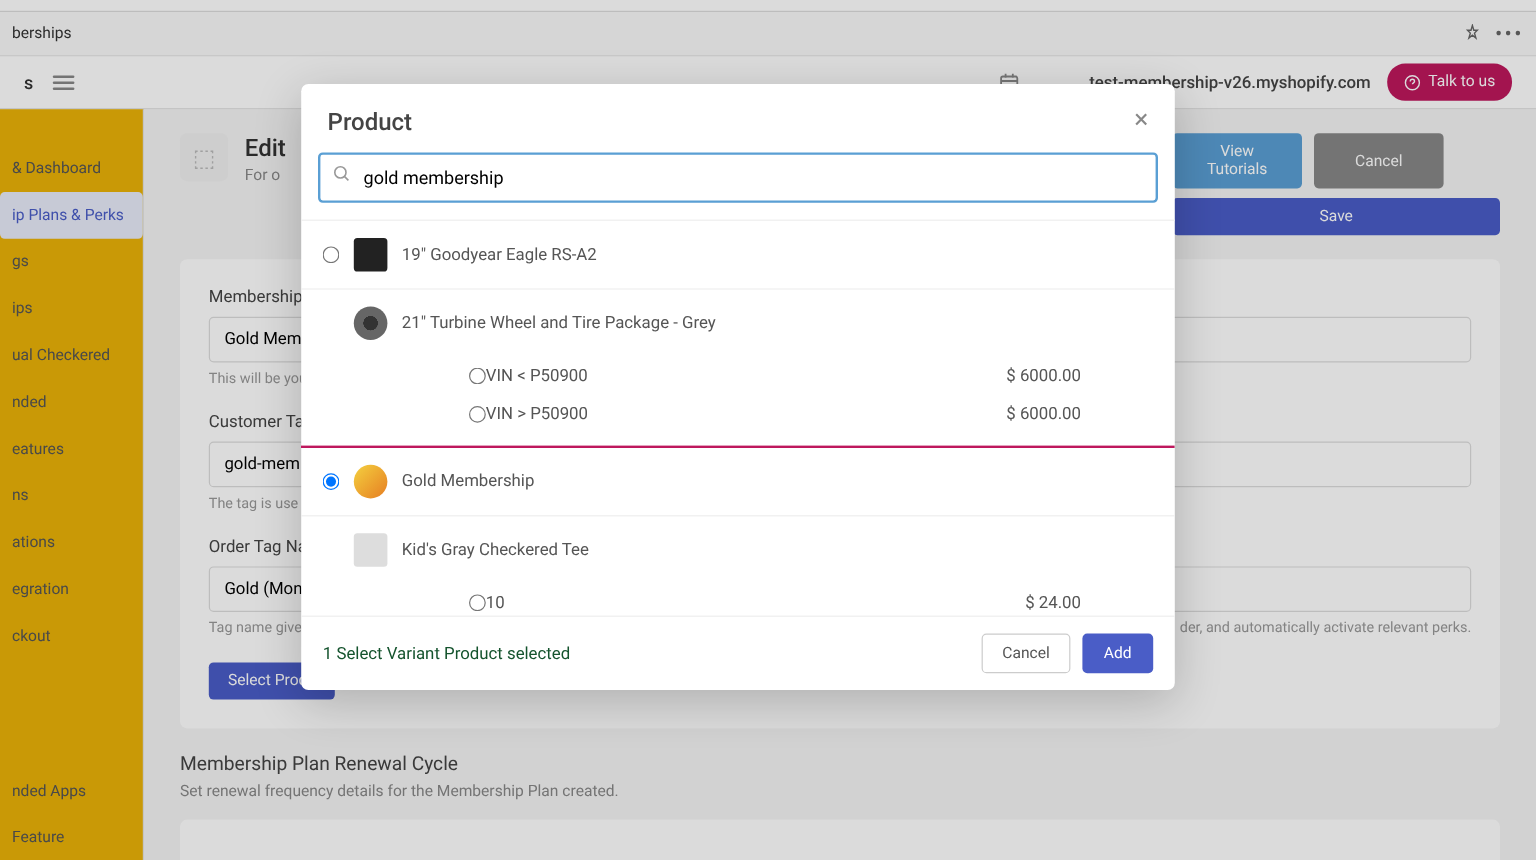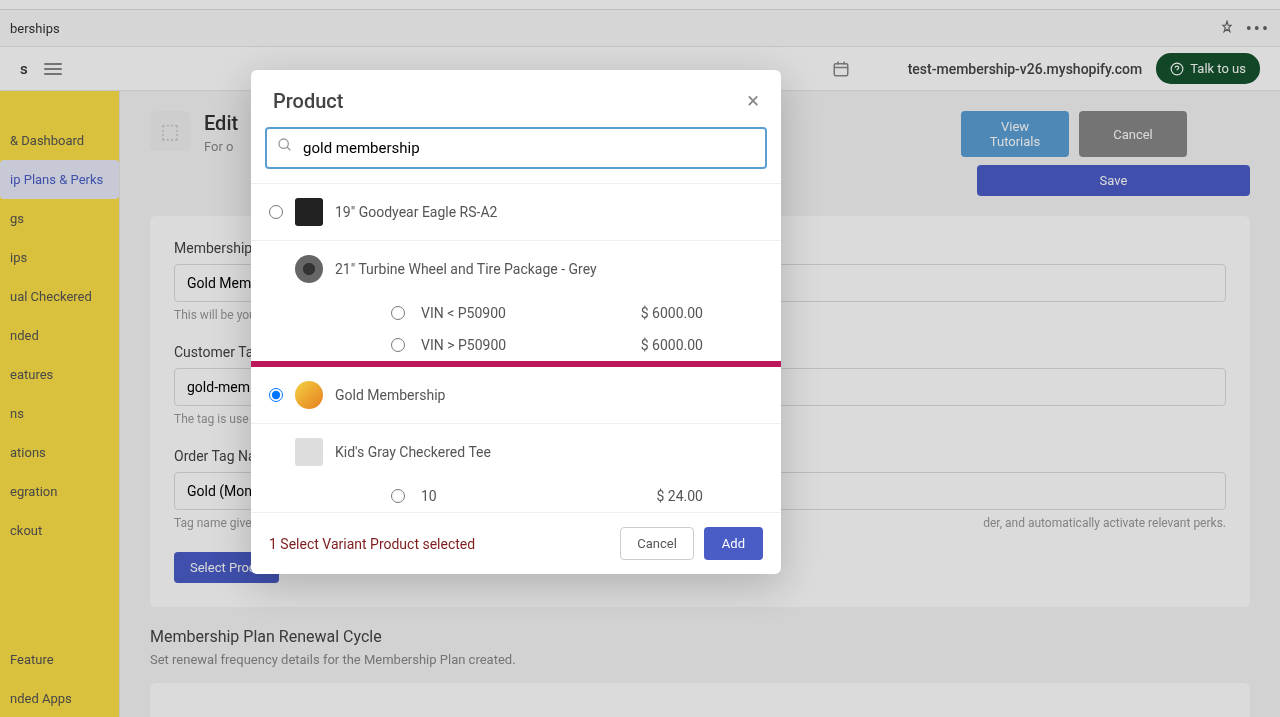--- a/index.html
+++ b/index.html
@@ -10,73 +10,73 @@
 .tabbar-left { font-size: 13px; color: #333; }
 .tabbar-right { display: flex; gap: 12px; align-items: center; color: #666; }
 .pin-icon, .more-icon { cursor: pointer; }
 
 .headerbar { height: 44px; background: #fff; display: flex; align-items: center; justify-content: space-between; padding: 0 20px; border-bottom: 1px solid #e5e5e5; }
 .header-left { display: flex; align-items: center; gap: 16px; font-size: 15px; color: #333; font-weight: 500; }
 .hamburger { display: flex; flex-direction: column; gap: 3px; cursor: pointer; }
 .hamburger span { width: 18px; height: 2px; background: #888; border-radius: 1px; }
 .header-right { display: flex; align-items: center; gap: 14px; }
 .shop-url { font-size: 14px; color: #444; font-weight: 500; margin-left: 44px; }
-.talk-btn { background: #14532d; color: #fff; border: none; padding: 8px 14px; border-radius: 15px; font-size: 13px; display: flex; align-items: center; gap: 6px; cursor: pointer; }
+.talk-btn { background: #be185d; color: #fff; border: none; padding: 8px 14px; border-radius: 15px; font-size: 13px; display: flex; align-items: center; gap: 6px; cursor: pointer; }
 
 .main { display: flex; height: calc(717px - 91px); }
-.sidebar { width: 120px; background: #fde047; border-right: 1px solid #e5e5e5; padding-top: 30px; }
+.sidebar { width: 120px; background: #eab308; border-right: 1px solid #e5e5e5; padding-top: 30px; }
 .sidebar-item { padding: 12px 10px; font-size: 13px; color: #555; cursor: pointer; white-space: nowrap; overflow: hidden; }
 .sidebar-item.active { background: #e8ecfa; color: #4a5dc7; border-radius: 4px; }
 
 .content { flex: 1; padding: 20px 30px; position: relative; }
 .content-header { display: flex; justify-content: space-between; align-items: flex-start; margin-bottom: 20px; }
 .content-title-area { display: flex; gap: 14px; align-items: flex-start; }
 .content-icon { width: 40px; height: 40px; background: #f0f0f0; border-radius: 6px; display: flex; align-items: center; justify-content: center; font-size: 20px; color: #bbb; }
 .content-title { font-size: 20px; font-weight: 500; color: #333; }
 .content-subtitle { font-size: 13px; color: #888; margin-top: 4px; }
 .action-buttons { display: flex; flex-direction: column; gap: 8px; }
 .btn-row { display: flex; gap: 10px; }
 .btn { padding: 8px 18px; border-radius: 4px; font-size: 13px; border: none; cursor: pointer; }
 .btn-tutorial { background: #5a9fd4; color: #fff; width: 108px; }
 .btn-cancel-top { background: #888; color: #fff; width: 108px; }
-.btn-save { background: #4a5dc7; color: #fff; width: 273px; margin-left: 16px; }
+.btn-save { background: #4a5dc7; color: #fff; width: 273px; }
 
 .panel { background: #fff; border-radius: 6px; padding: 24px; margin-bottom: 20px; }
 .field-label { font-size: 14px; color: #444; margin-bottom: 8px; }
 .field-input { width: 100%; padding: 10px 12px; border: 1px solid #ddd; border-radius: 4px; font-size: 14px; }
 .field-help { font-size: 12px; color: #999; margin-top: 6px; }
 .field-group { margin-bottom: 22px; }
 .select-product-btn { background: #4a5dc7; color: #fff; padding: 8px 16px; border-radius: 4px; font-size: 13px; border: none; cursor: pointer; }
 
 .section-title { font-size: 16px; color: #444; margin-bottom: 6px; }
 .section-subtitle { font-size: 13px; color: #888; margin-bottom: 16px; }
 
 
 .overlay { position: absolute; top: 0; left: 0; right: 0; bottom: 0; background: rgba(0,0,0,0.14); z-index: 100; }
-.modal { position: absolute; left: 251px; top: 70px; width: 530px; background: #fff; border-radius: 6px; box-shadow: 0 10px 40px rgba(0,0,0,0.2); z-index: 101; }
+.modal { position: absolute; left: 251px; top: 70px; width: 728px; background: #fff; border-radius: 6px; box-shadow: 0 10px 40px rgba(0,0,0,0.2); z-index: 101; }
 .modal-header { padding: 18px 22px 14px; display: flex; justify-content: space-between; align-items: center; }
 .modal-title { font-size: 20px; color: #444; font-weight: 500; }
 .modal-close { font-size: 22px; color: #888; cursor: pointer; background: none; border: none; }
 .search-wrap { padding: 0 14px 14px; position: relative; }
 .search-icon { position: absolute; left: 26px; top: 10px; color: #999; pointer-events: none; }
 .search-input { width: 100%; padding: 10px 12px 10px 36px; border: 2px solid #5a9fd4; border-radius: 4px; font-size: 15px; outline: none; }
 
 .product-scroll { max-height: 330px; overflow-y: auto; border-top: 1px solid #eee; position: relative; }
 .product-scroll::-webkit-scrollbar { width: 14px; }
 .product-scroll::-webkit-scrollbar-thumb { background: #ccc; border-radius: 3px; }
 .product-row { display: flex; align-items: center; padding: 14px 18px; border-bottom: 1px solid #eee; gap: 12px; }
 .product-radio { width: 14px; height: 14px; }
 .product-thumb { width: 28px; height: 28px; background: #f0f0f0; border-radius: 3px; display: flex; align-items: center; justify-content: center; font-size: 14px; flex-shrink: 0; }
 .product-name { font-size: 14px; color: #555; }
-.variant-row { display: flex; align-items: center; padding: 8px 18px 8px 140px; gap: 16px; }
+.variant-row { display: flex; align-items: center; padding: 8px 18px 8px 140px; }
 .variant-price { margin-left: auto; margin-right: 60px; font-size: 14px; color: #555; }
 .variant-name { font-size: 14px; color: #555; min-width: 180px; }
 
 .modal-footer { padding: 14px 18px; display: flex; justify-content: space-between; align-items: center; border-top: 1px solid #eee; }
-.selected-text { font-size: 14px; color: #7f1d1d; }
+.selected-text { font-size: 14px; color: #14532d; }
 .footer-buttons { display: flex; gap: 10px; }
 .btn-cancel-modal { background: #fff; border: 1px solid #ccc; color: #555; padding: 8px 16px; border-radius: 4px; font-size: 13px; cursor: pointer; }
 .btn-add-modal { background: #4a5dc7; color: #fff; padding: 8px 18px; border-radius: 4px; font-size: 13px; border: none; cursor: pointer; }
 
 .thumb-tire { background: #222; border-radius: 3px; }
 .thumb-wheel { background: radial-gradient(circle, #333 30%, #666 31%, #666 90%, #222 91%); border-radius: 50%; }
 .thumb-gold { background: linear-gradient(135deg, #f4d03f, #e67e22); border-radius: 50%; }
 .thumb-tee { background: #ddd; }
 
 .calendar-icon { width: 18px; height: 18px; display: inline-block; }
@@ -134,22 +134,22 @@
     <div class="sidebar-item">gs</div>
     <div class="sidebar-item">ips</div>
     <div class="sidebar-item">ual Checkered</div>
     <div class="sidebar-item">nded</div>
     <div class="sidebar-item">eatures</div>
     <div class="sidebar-item">ns</div>
     <div class="sidebar-item">ations</div>
     <div class="sidebar-item">egration</div>
     <div class="sidebar-item">ckout</div>
     <div style="height:90px"></div>
+    <div class="sidebar-item">nded Apps</div>
     <div class="sidebar-item">Feature</div>
-    <div class="sidebar-item">nded Apps</div>
   </div>
 
   <div class="content">
     <div class="content-header">
       <div class="content-title-area">
         <div class="content-icon">⬚</div>
         <div>
           <div class="content-title">Edit</div>
           <div class="content-subtitle">For o</div>
         </div>
@@ -217,21 +217,21 @@
     <div class="product-row" style="border-bottom:none">
       <span style="width:14px"></span>
       <div class="product-thumb thumb-wheel"></div>
       <div class="product-name">21" Turbine Wheel and Tire Package - Grey</div>
     </div>
     <div class="variant-row">
       <input type="radio" class="product-radio" style="">
       <div class="variant-name">VIN &lt; P50900</div>
       <div class="variant-price">$ 6000.00</div>
     </div>
-    <div class="variant-row" style="border-bottom:6px solid #be185d;padding-bottom:8px">
+    <div class="variant-row" style="border-bottom:2px solid #be185d;padding-bottom:18px">
       <input type="radio" class="product-radio" style="">
       <div class="variant-name">VIN &gt; P50900</div>
       <div class="variant-price">$ 6000.00</div>
     </div>
 
     <div class="product-row">
       <input type="radio" class="product-radio" checked="" style="">
       <div class="product-thumb thumb-gold"></div>
       <div class="product-name">Gold Membership</div>
     </div>

